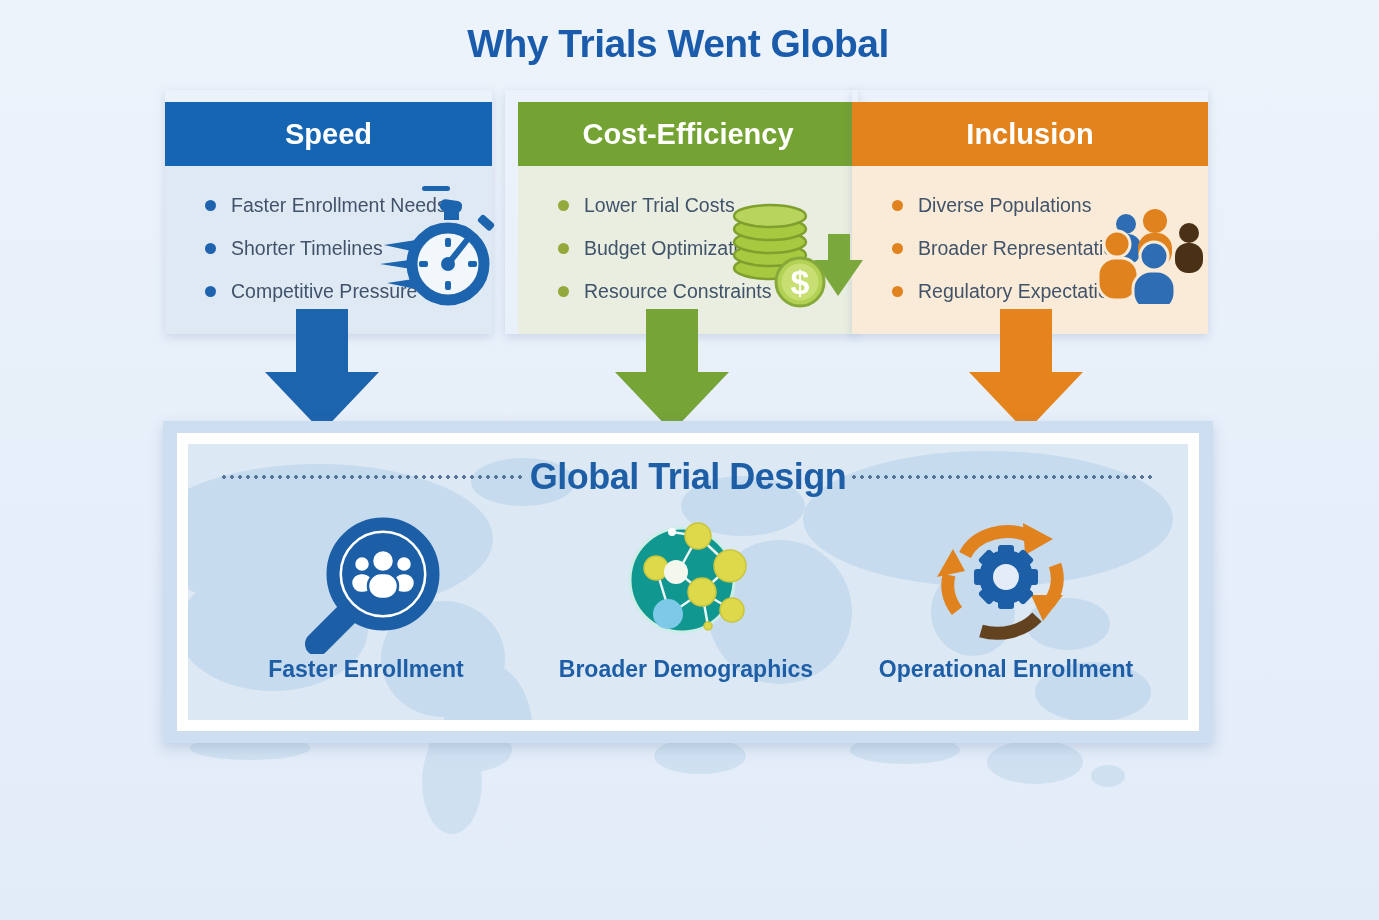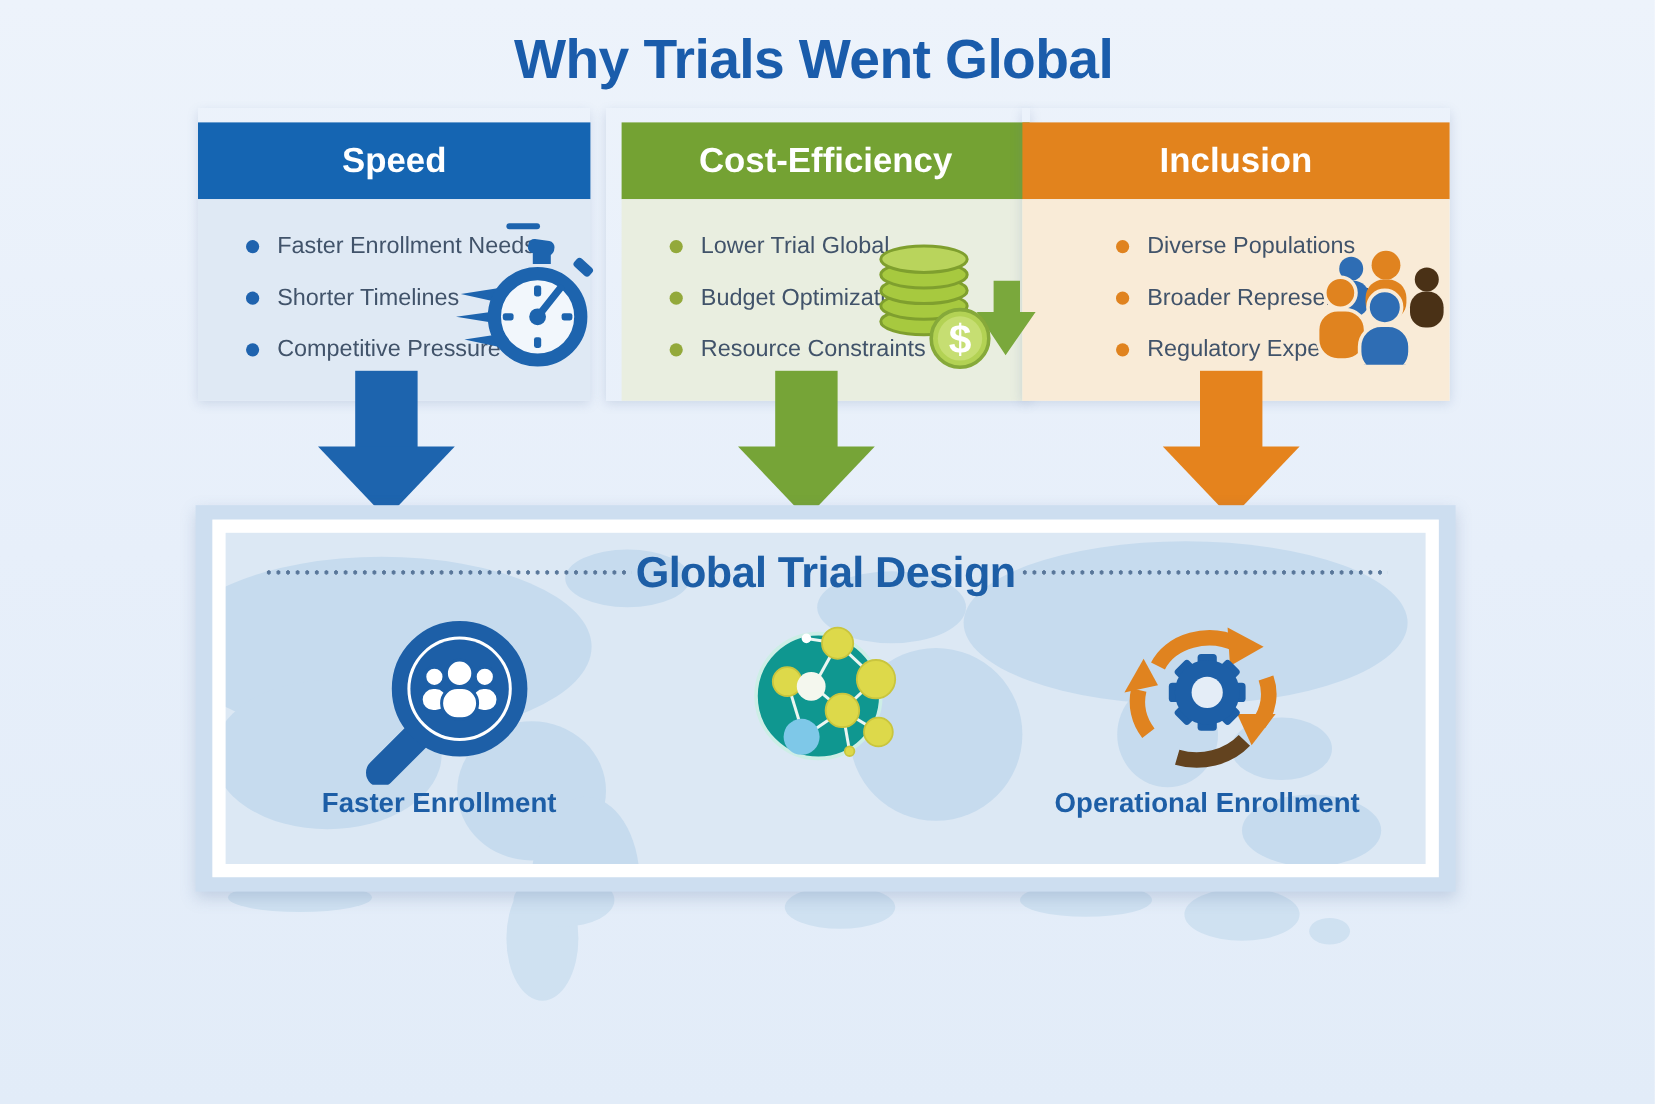--- a/index.html
+++ b/index.html
@@ -3,36 +3,36 @@
 <meta charset="utf-8">
 <style>
   html,body{margin:0;padding:0;}
   body{font-family:"Liberation Sans",sans-serif;}
   .page{position:relative;width:1379px;height:920px;overflow:hidden;
         background:linear-gradient(180deg,#edf3fb 0%,#e7effa 50%,#e2ecf8 100%);}
   svg{display:block;}
 
   
   .main-title{position:absolute;top:22px;left:0;width:1356px;text-align:center;
-              font-size:46px;font-weight:bold;color:#1a5cab;letter-spacing:-0.5px;}
+              font-size:39px;font-weight:bold;color:#1a5cab;letter-spacing:-0.5px;}
 
   
   .col{position:absolute;top:90px;box-shadow:0 3px 9px rgba(90,120,165,.22);}
   .col-speed{left:165px;width:327px;}
   .col-cost{left:505px;width:340px;padding-left:13px;}
   .col-incl{left:852px;width:356px;}
   .col-header{height:64px;display:flex;align-items:center;justify-content:center;
               color:#fff;font-size:29px;font-weight:bold;margin-top:12px;}
   .col-speed .col-header{background:#1565b2;}
   .col-cost  .col-header{background:#74a233;}
   .col-incl  .col-header{background:#e2831d;}
   .col-body{position:relative;height:156px;padding-top:12px;box-sizing:content-box;}
   .col-speed .col-body{background:#dfe9f4;}
   .col-cost  .col-body{background:#e9eee0;}
-  .col-incl  .col-body{background:#f9ebd7;padding-left:38px;}
+  .col-incl  .col-body{background:#f9ebd7;}
   ul.bullets{list-style:none;margin:0;padding:6px 0 0 40px;}
   ul.bullets li{display:flex;align-items:center;height:43px;
                 font-size:19.5px;color:#41536a;}
   .dot{width:11px;height:11px;border-radius:50%;margin-right:15px;flex:none;}
   .col-speed .dot{background:#1f63ae;}
   .col-cost  .dot{background:#93a93b;}
   .col-incl  .dot{background:#e0831f;}
   .body-icon{position:absolute;z-index:2;}
   .icon-stopwatch{right:-6px;top:6px;}
   .icon-coins{right:-8px;top:32px;}
@@ -133,21 +133,21 @@
       </svg>
     </div>
   </div>
 
   <div class="col col-cost">
     <div class="col-header">Cost-Efficiency</div>
     <div class="col-body">
       <ul class="bullets">
         <li>
               <span class="dot"></span>
-              <span>Lower Trial Global</span>
+              <span>Lower Trial Costs</span>
             </li>
         <li>
               <span class="dot"></span>
               <span>Budget Optimization</span>
             </li>
         <li>
               <span class="dot"></span>
               <span>Resource Constraints</span>
             </li>
       </ul>
@@ -280,20 +280,21 @@
               <circle cx="82" cy="78" r="14"></circle>
               <circle cx="36" cy="54" r="12"></circle>
               <circle cx="112" cy="96" r="12"></circle>
               <circle cx="88" cy="112" r="4"></circle>
             </g>
             <circle cx="52" cy="18" r="4" fill="#ffffff"></circle>
             <circle cx="56" cy="58" r="12" fill="#f4f7ee"></circle>
             <circle cx="48" cy="100" r="15" fill="#7ec8e8"></circle>
           </svg>
         </div>
+        <div class="g-label">Broader Demographics</div>
       </div>
 
       <div class="g-item g-item-3">
         <div class="g-icon">
           <svg width="142" height="134" viewBox="0 0 142 134">
             <g fill="none">
               <path d="M 30 42 A 46 38 0 0 1 96 24" stroke="#e0831f" stroke-width="13"></path>
               <polygon points="88,10 118,26 90,42" fill="#e0831f"></polygon>
               <path d="M 120 52 A 44 42 0 0 1 114 90" stroke="#e0831f" stroke-width="13"></path>
               <polygon points="128,82 108,108 96,82" fill="#e0831f"></polygon>

